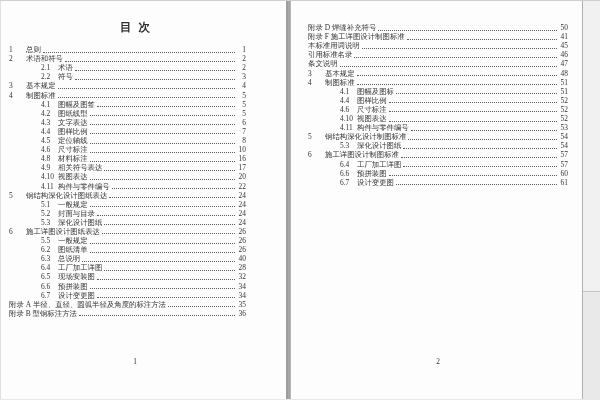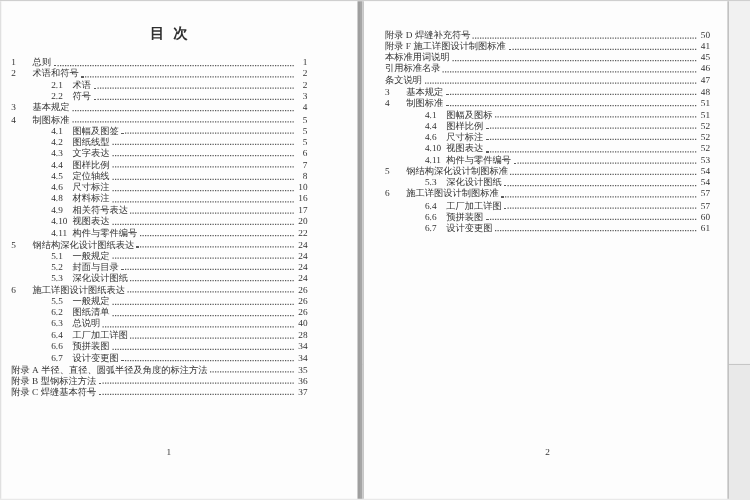--- a/index.html
+++ b/index.html
@@ -214,20 +214,26 @@
           <span class="dots"></span>
           <span class="pg">40</span>
         </div>
         <div class="row lvl1">
           <span class="num">6.4</span>
           <span class="label">工厂加工详图</span>
           <span class="dots"></span>
           <span class="pg">28</span>
         </div>
         <div class="row lvl1">
+          <span class="num">6.5</span>
+          <span class="label">现场安装图</span>
+          <span class="dots"></span>
+          <span class="pg">32</span>
+        </div>
+        <div class="row lvl1">
           <span class="num">6.6</span>
           <span class="label">预拼装图</span>
           <span class="dots"></span>
           <span class="pg">34</span>
         </div>
         <div class="row lvl1">
           <span class="num">6.7</span>
           <span class="label">设计变更图</span>
           <span class="dots"></span>
           <span class="pg">34</span>
@@ -236,26 +242,20 @@
           <span class="num">附录 A</span>
           <span class="label">半径、直径、圆弧半径及角度的标注方法</span>
           <span class="dots"></span>
           <span class="pg">35</span>
         </div>
         <div class="row">
           <span class="num">附录 B</span>
           <span class="label">型钢标注方法</span>
           <span class="dots"></span>
           <span class="pg">36</span>
-        </div>
-        <div class="row">
-          <span class="num">附录 C</span>
-          <span class="label">焊缝基本符号</span>
-          <span class="dots"></span>
-          <span class="pg">37</span>
         </div>
       </div>
     <div class="footer">1</div>
   </div>
 
   <div class="gap"></div>
 
   <div class="page page-right">
     <div class="rows" id="rows-right">
         <div class="row">

